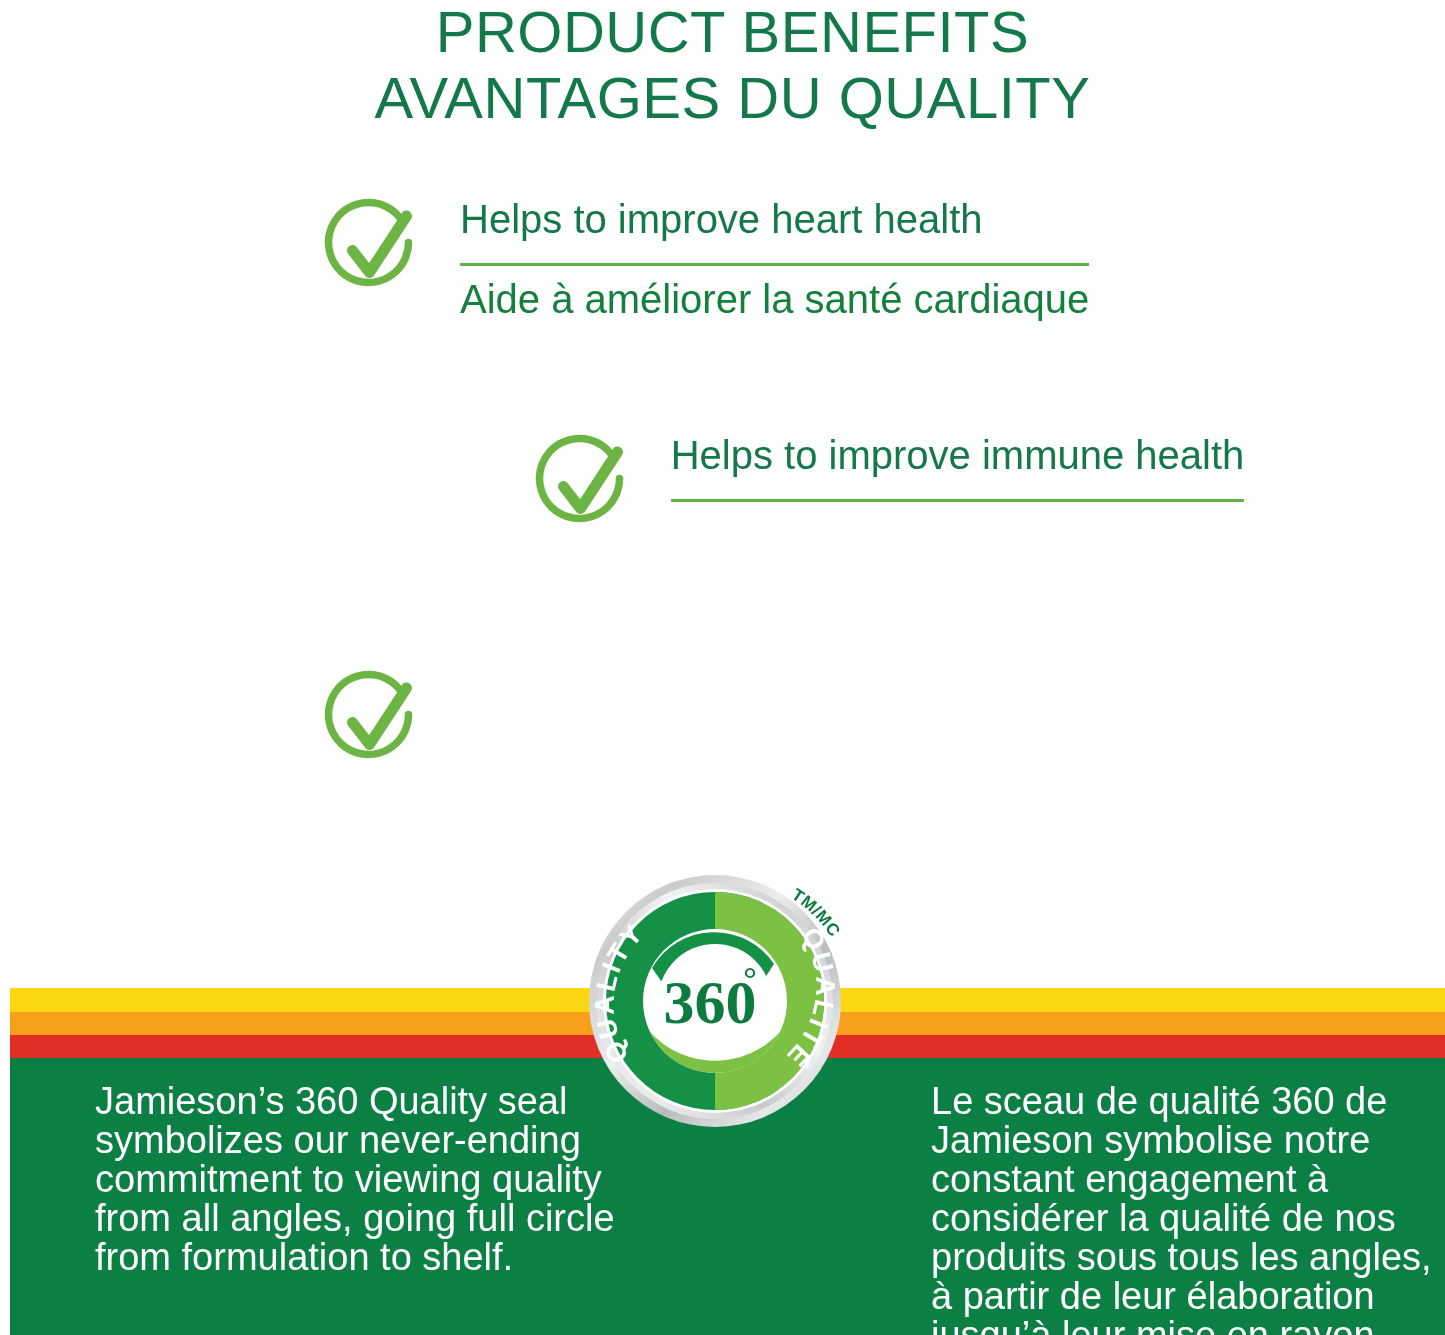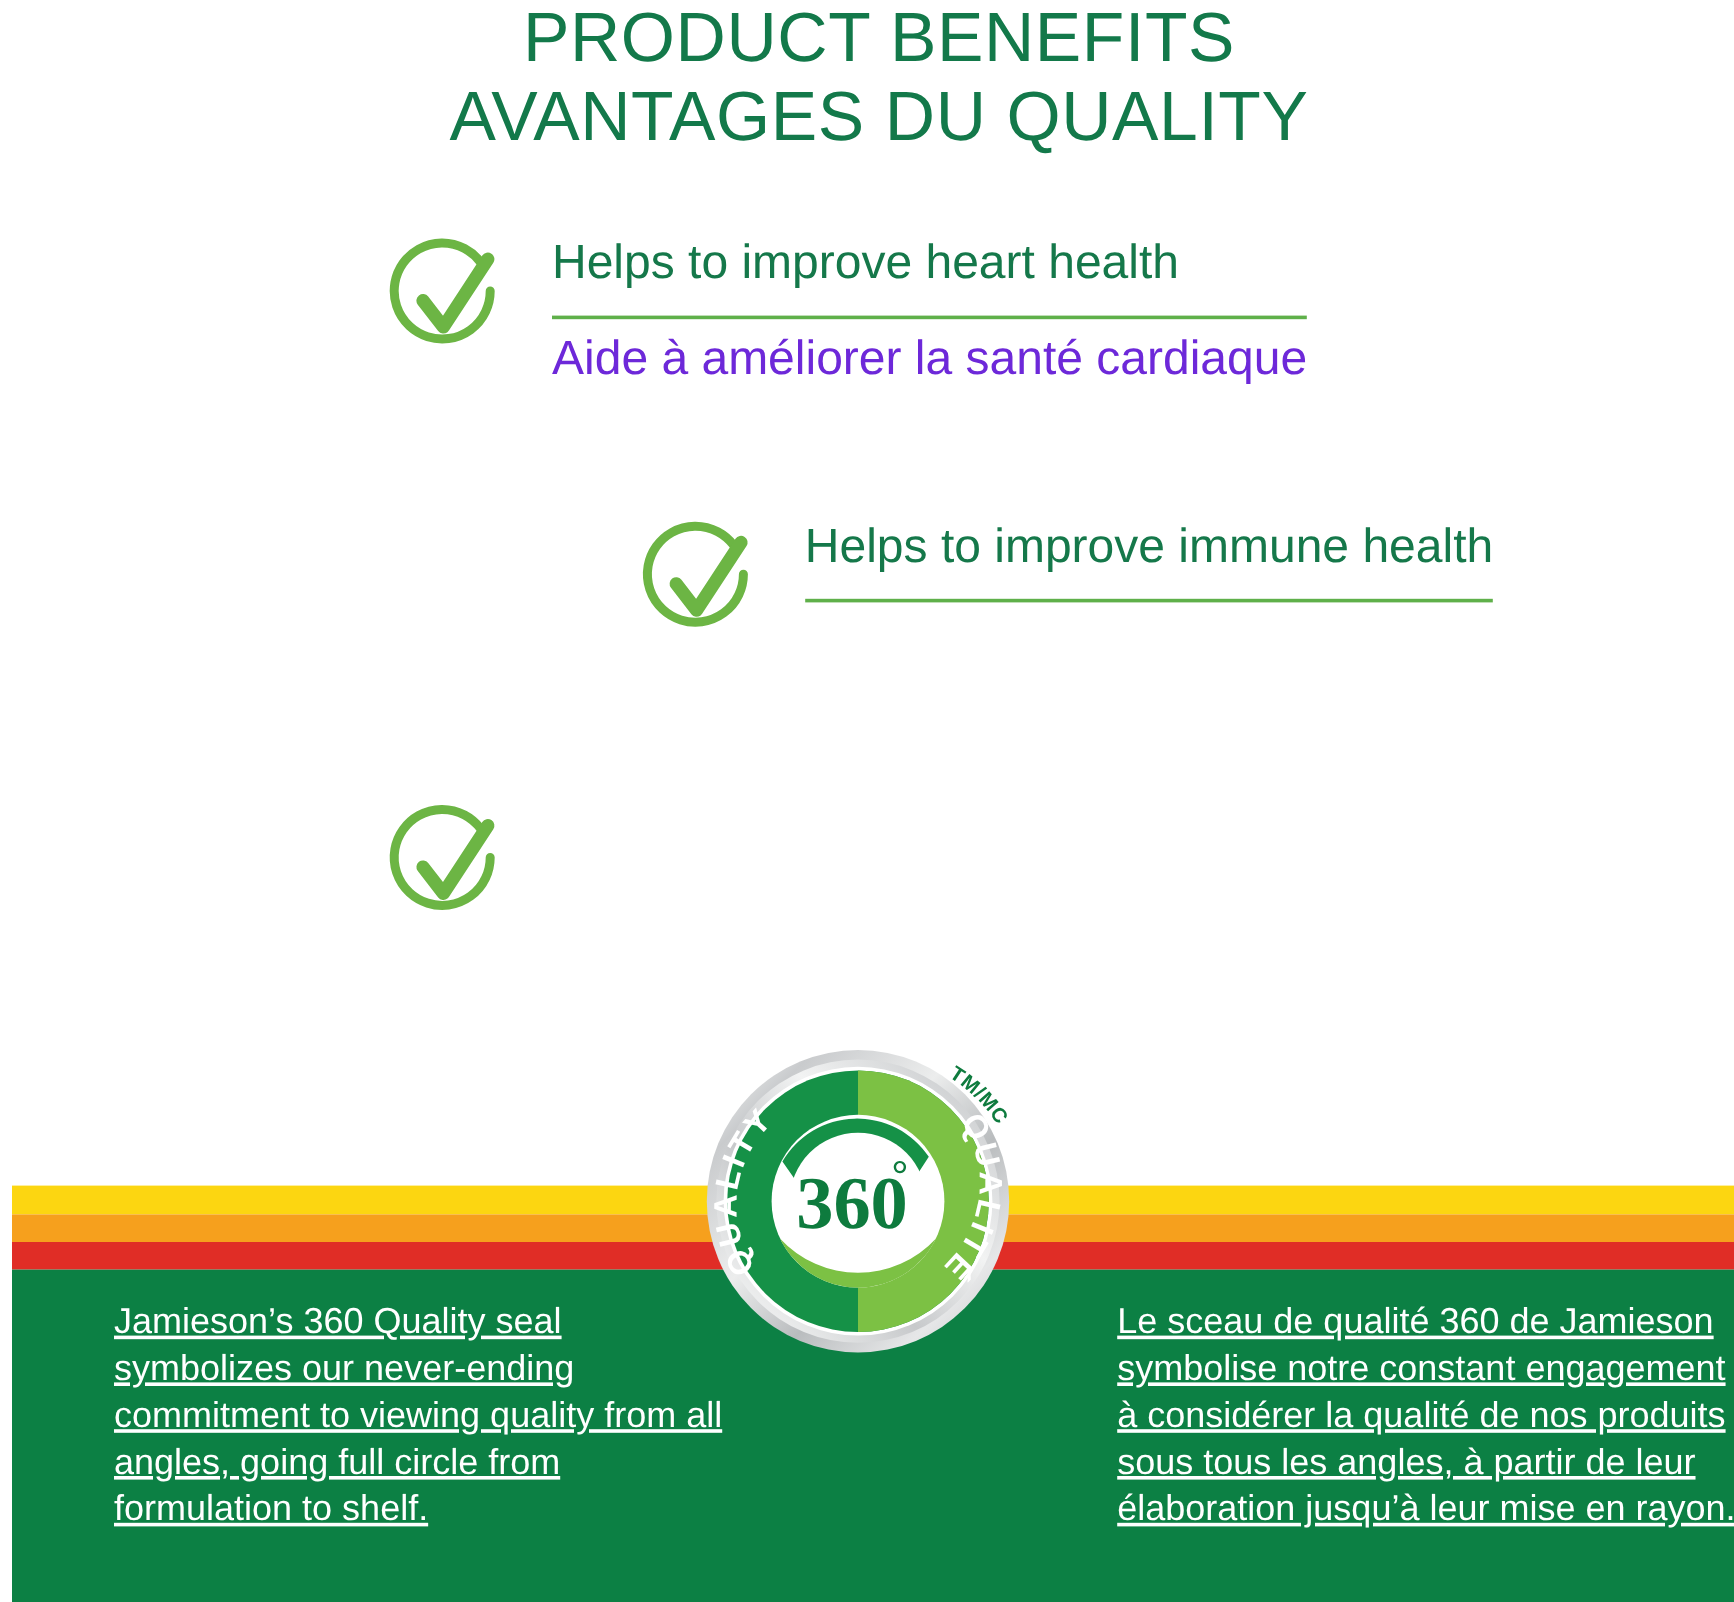--- a/index.html
+++ b/index.html
@@ -75,21 +75,21 @@
     white-space: nowrap;
     padding-bottom: 19px;
   }
   .benefit-divider {
     height: 3px;
     background: #5fb04a;
     width: 100%;
     margin-bottom: 8px;
   }
   .benefit-fr {
-    color: #6d28d9;
+    color: #15803d;
     font-size: 40px;
     line-height: 50px;
     white-space: nowrap;
   }
 
   
   .stripes {
     position: absolute;
     left: 0;
     top: 988px;
@@ -106,23 +106,22 @@
     position: absolute;
     left: 0;
     top: 1058px;
     width: 1445px;
     height: 277px;
     background: #0c8044;
   }
   .footer-col {
     position: absolute;
     color: #ffffff;
-    font-size: 30px;
+    font-size: 38px;
     line-height: 39px;
-    text-decoration: underline;
   }
   .footer-col-left  { left: 85px;  top: 24px; width: 520px; }
   .footer-col-right { left: 921px; top: 24px; width: 520px; }
 
   
   .seal-wrap {
     position: absolute;
     left: 578px;
     top: 872px;
     width: 270px;

